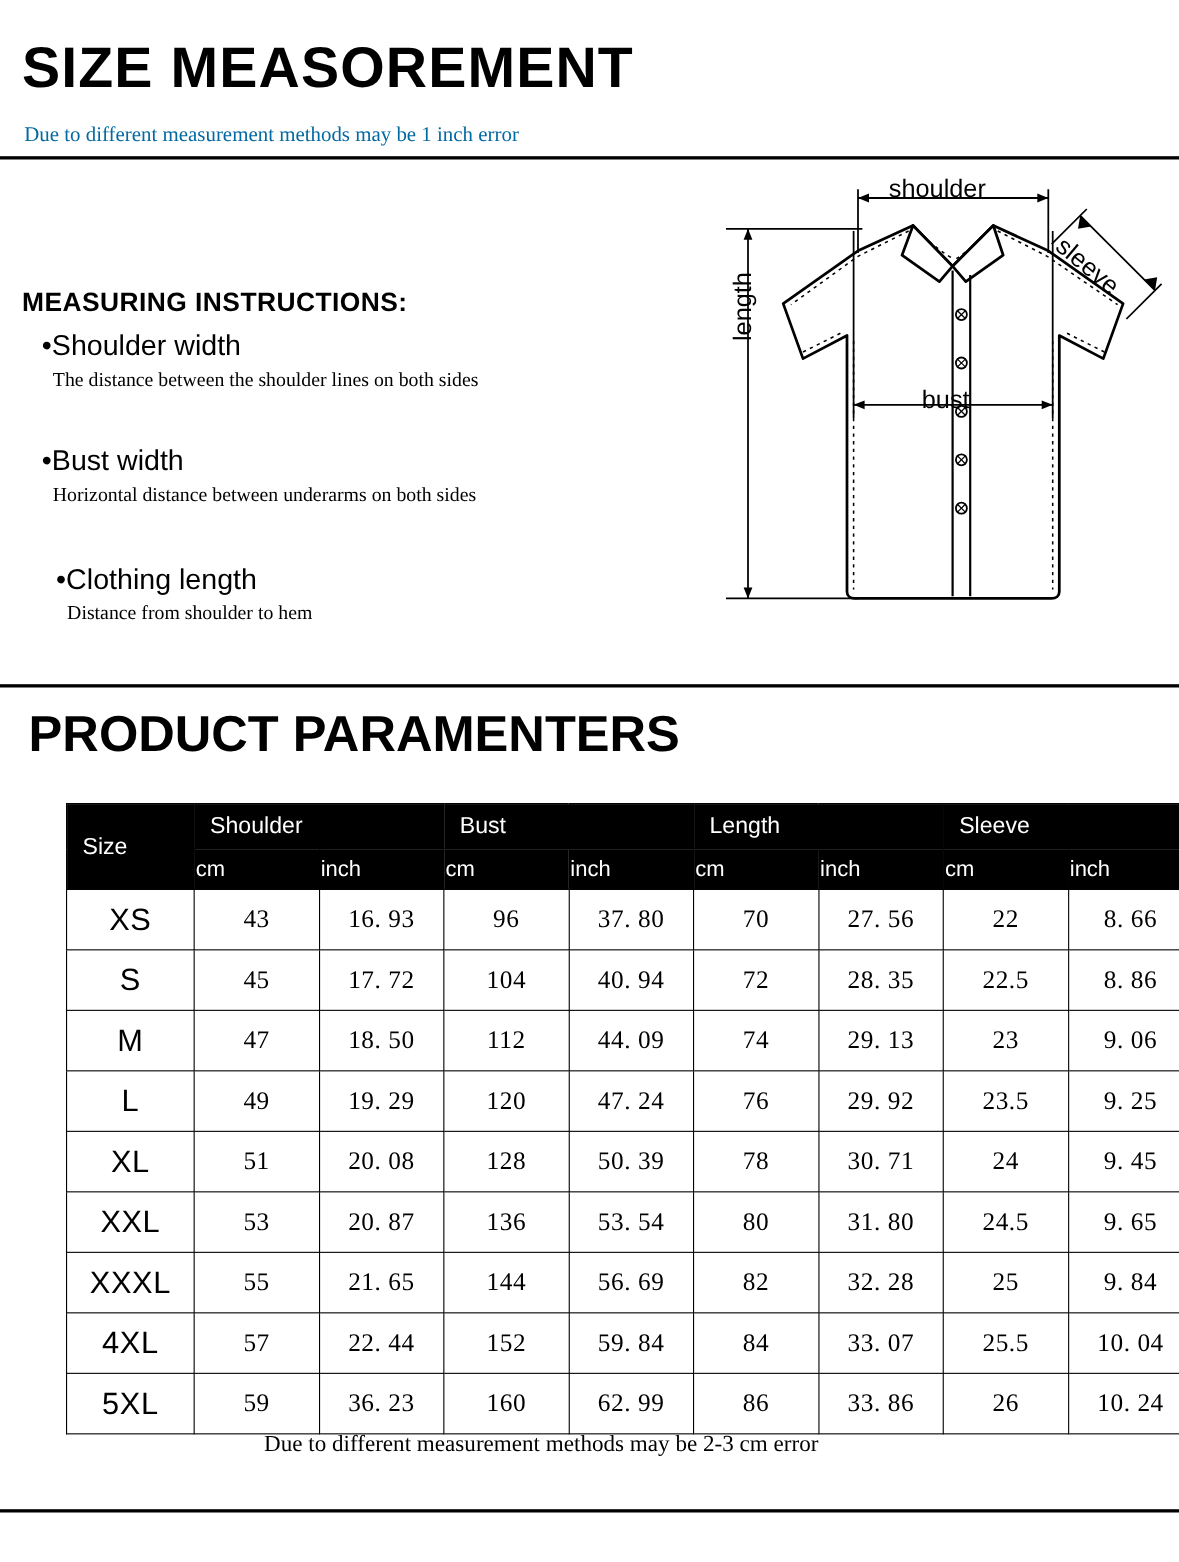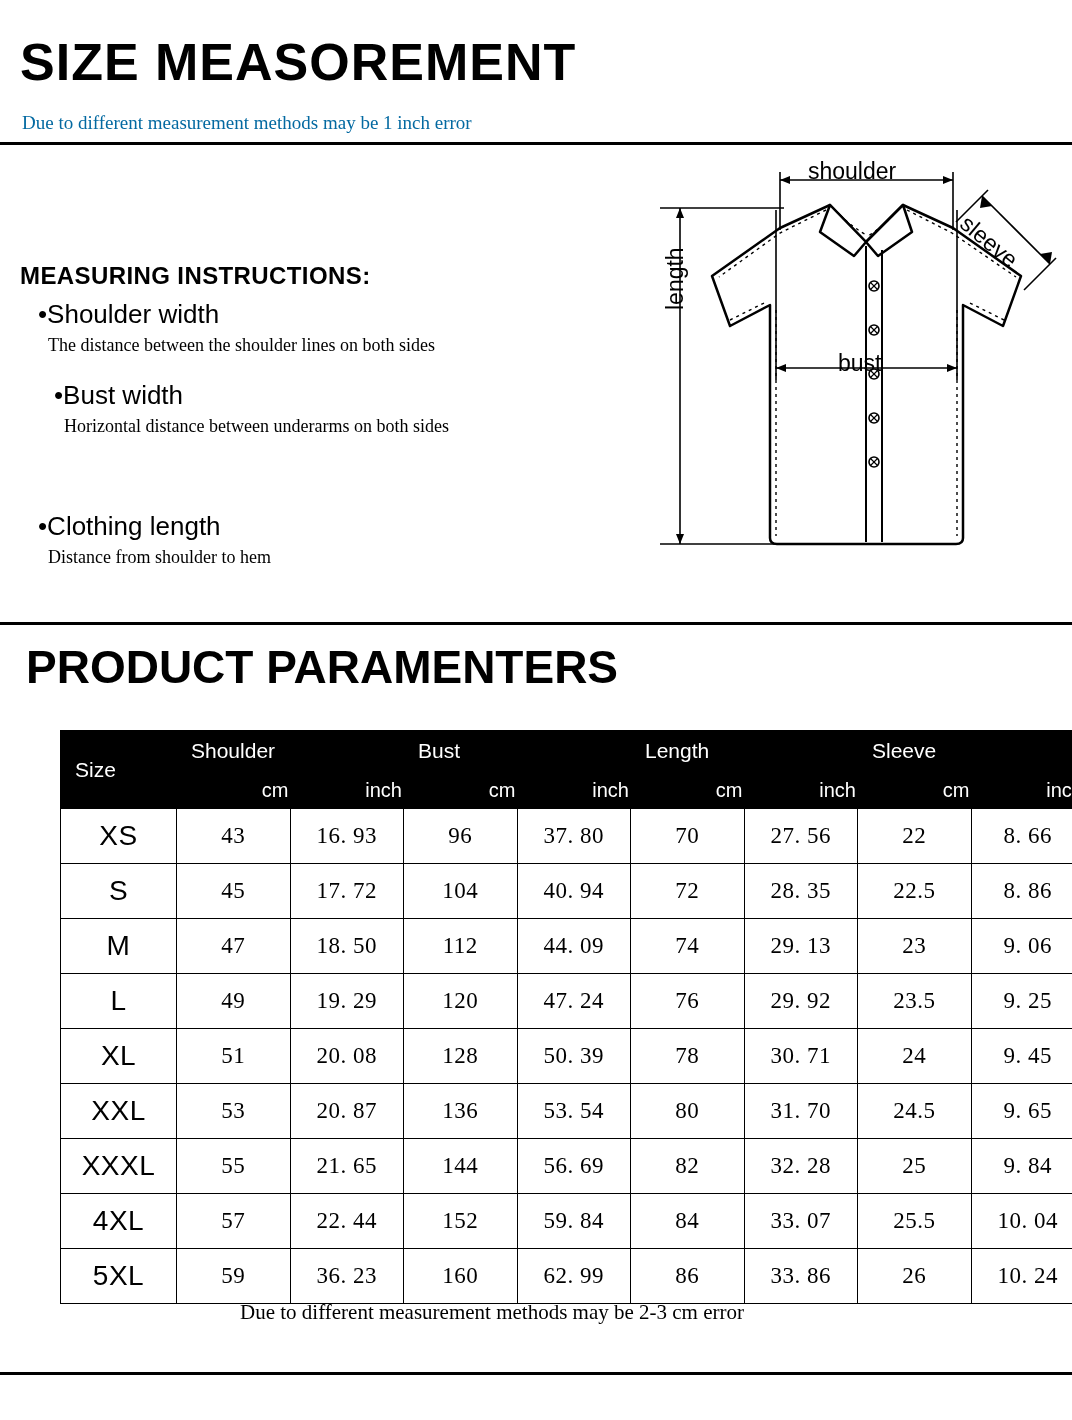--- a/index.html
+++ b/index.html
@@ -70,22 +70,22 @@
   }
   .instr-item .head .bullet { font-size: 26px; }
   .instr-item .desc {
     font-family: "Liberation Serif", serif;
     font-size: 18px;
     margin-top: 6px;
     margin-left: 10px;
     white-space: nowrap;
   }
   .instr-1 { top: 300px; }
-  .instr-2 { top: 381px; margin-left: 16px; }
-  .instr-3 { top: 512px; }
+  .instr-2 { top: 404px; }
+  .instr-3 { top: 512px; margin-left: 13px; }
 
   
   .illus {
     position: absolute;
     left: 620px;
     top: 150px;
     width: 452px;
     height: 440px;
   }
   .illus svg { display: block; }
@@ -149,21 +149,21 @@
     border-color: #000;
   }
   thead tr.units th {
     background: #000;
     color: #fff;
     font-family: "Liberation Sans", sans-serif;
     font-weight: normal;
     font-size: 20px;
     height: 34px;
     border-color: #000;
-    text-align: right;
+    text-align: left;
   }
   th.size-corner {
     background: #000;
     color: #fff;
     font-family: "Liberation Sans", sans-serif;
     font-weight: normal;
     font-size: 20px;
     text-align: center;
     vertical-align: middle;
     border-color: #000;
@@ -384,21 +384,21 @@
           <td>24</td>
           <td>9. 45</td>
         </tr>
         <tr>
           <td class="size-cell">XXL</td>
           <td>53</td>
           <td>20. 87</td>
           <td>136</td>
           <td>53. 54</td>
           <td>80</td>
-          <td>31. 70</td>
+          <td>31. 80</td>
           <td>24.5</td>
           <td>9. 65</td>
         </tr>
         <tr>
           <td class="size-cell">XXXL</td>
           <td>55</td>
           <td>21. 65</td>
           <td>144</td>
           <td>56. 69</td>
           <td>82</td>

